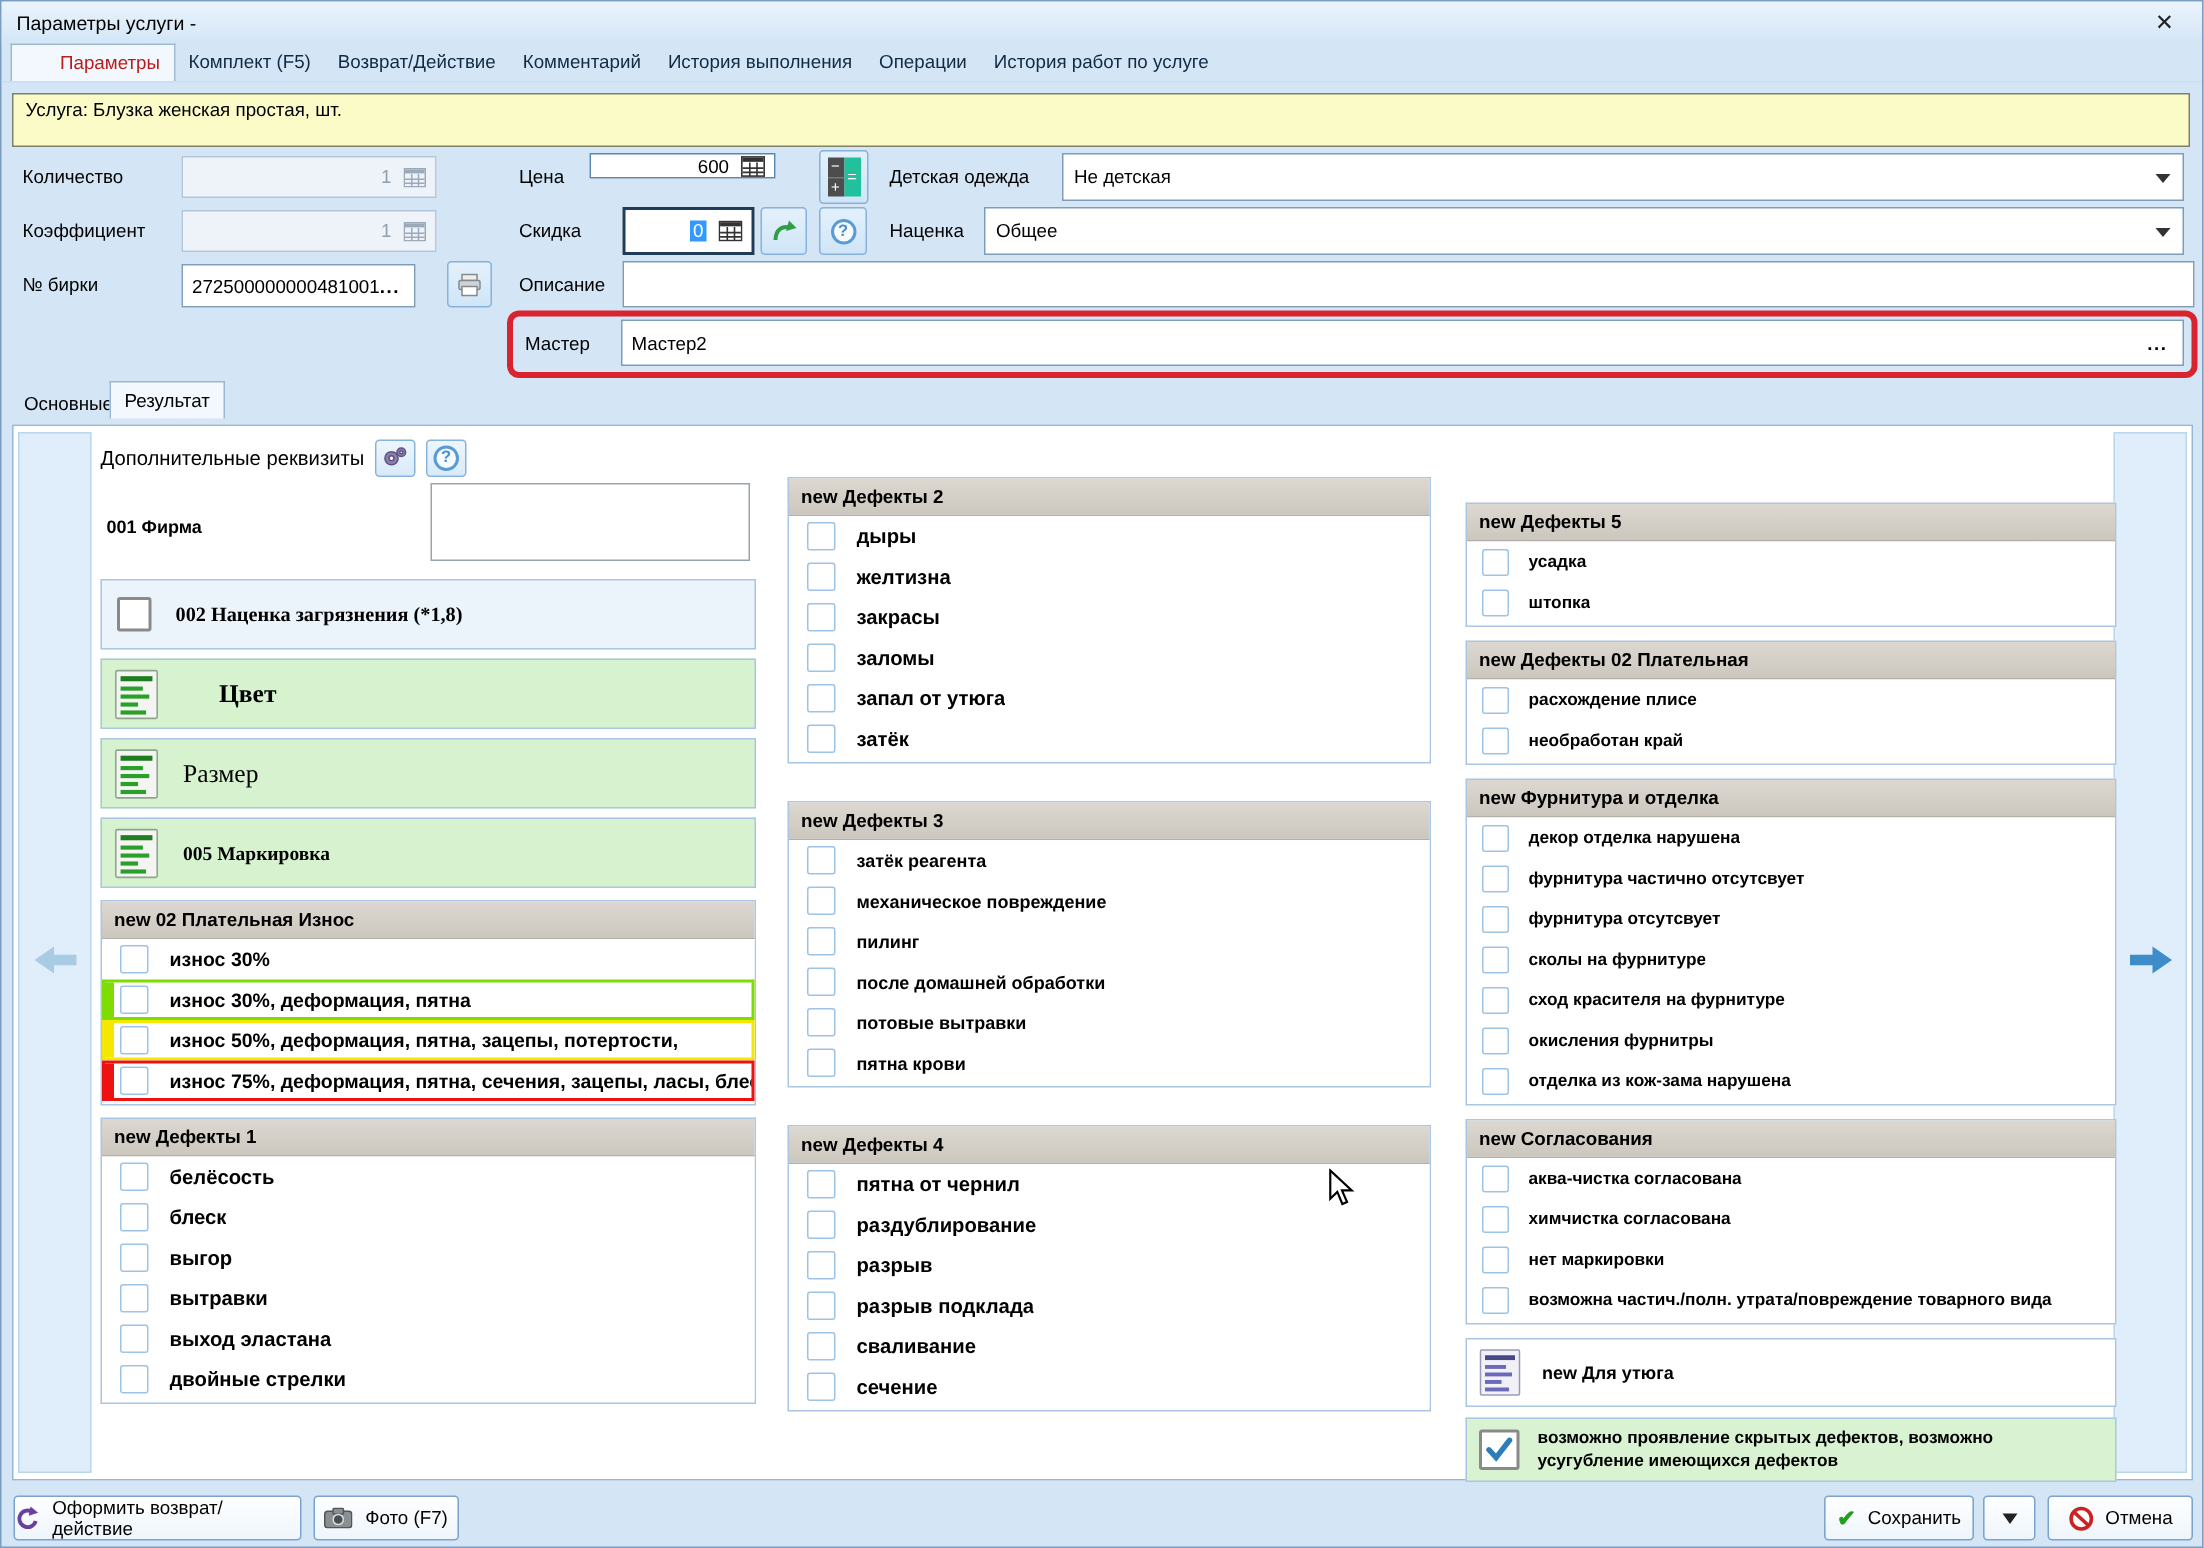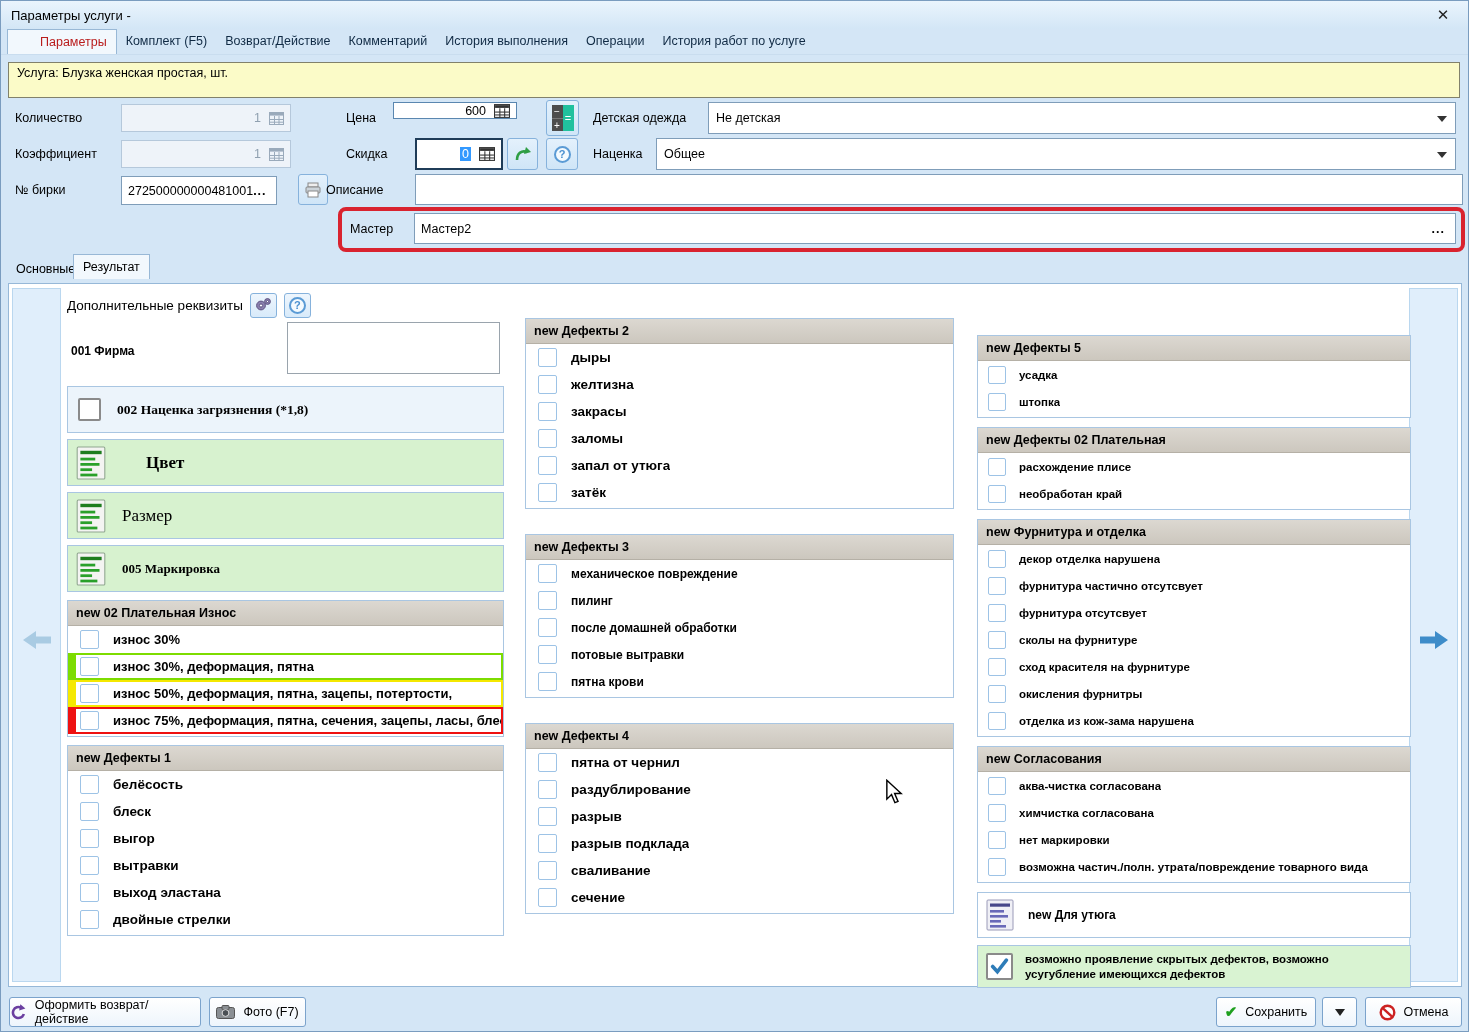--- a/index.html
+++ b/index.html
@@ -203,21 +203,21 @@
   <div class="toolbtn" style="left:506px;top:137px;width:31px;height:32px;">
     <svg width="20" height="20" viewBox="0 0 20 20">
         <path d="M4 16 C4 9, 9 6, 14 8" fill="none" stroke="#2f9e44" stroke-width="2.6"></path>
         <path d="M13 3 L18 8 L11 10 Z" fill="#2f9e44"></path>
       </svg>
   </div>
   <div class="toolbtn" style="left:545px;top:137px;width:32px;height:32px;">
     <span class="qmark">?</span>
   </div>
 
-  <span class="flabel" style="left:325px;top:175px;">Описание</span>
+  <span class="flabel" style="left:345px;top:175px;">Описание</span>
   <div class="inp" style="left:414px;top:173px;width:1048px;height:31px;">
     <span class="val-left"></span>
   </div>
 
   <span class="flabel" style="left:349px;top:214px;">Мастер</span>
   <div class="inp" style="left:413px;top:212px;width:1042px;height:31px;">
     <span class="val-left">Мастер2</span>
     <span class="dots">...</span>
   </div>
   <div class="master-annotation"></div>
@@ -390,20 +390,24 @@
             </div>
             <div class="cb-row">
               <span class="cb"></span>
               <span class="cb-label">затёк</span>
             </div>
           </div>
           <div class="group">
             <div class="group-header">new Дефекты 3</div>
             <div class="cb-row">
               <span class="cb"></span>
+              <span class="cb-label">затёк реагента</span>
+            </div>
+            <div class="cb-row">
+              <span class="cb"></span>
               <span class="cb-label">механическое повреждение</span>
             </div>
             <div class="cb-row">
               <span class="cb"></span>
               <span class="cb-label">пилинг</span>
             </div>
             <div class="cb-row">
               <span class="cb"></span>
               <span class="cb-label">после домашней обработки</span>
             </div>

